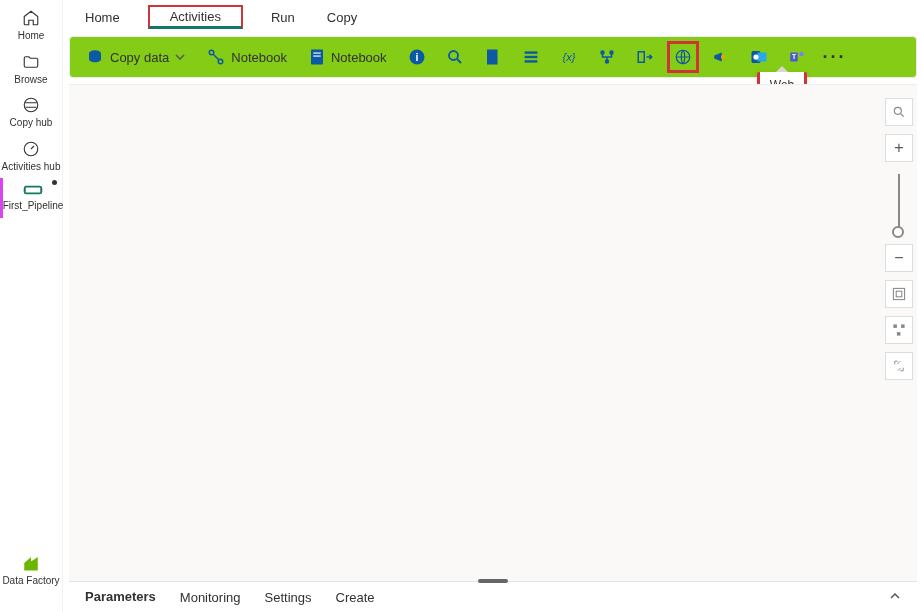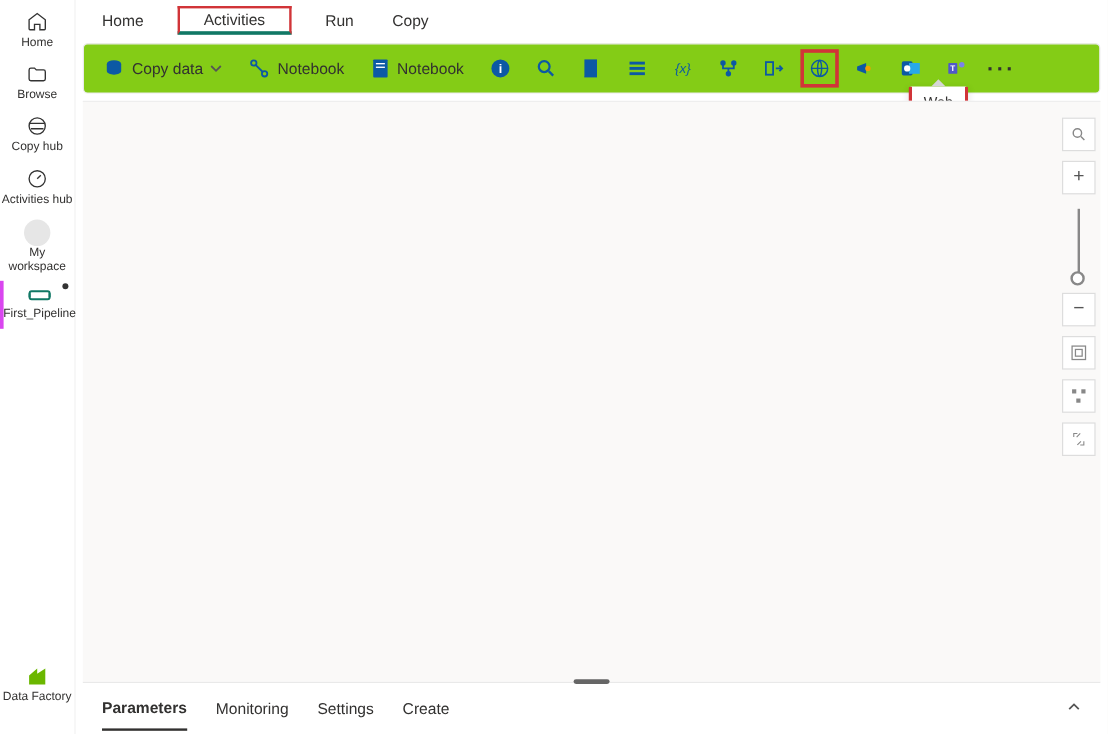--- a/index.html
+++ b/index.html
@@ -32,21 +32,21 @@
 .tooltip::before { content: ""; position: absolute; top: -6px; left: 50%; transform: translateX(-50%); border-left: 6px solid transparent; border-right: 6px solid transparent; border-bottom: 6px solid #d6d6d6; }
 
 .canvas { flex: 1; background: #faf9f8; margin: 6px 6px 0 6px; border-top: 1px solid #eee; position: relative; }
 .canvas-handle { position: absolute; bottom: -2px; left: 50%; transform: translateX(-50%); width: 30px; height: 4px; background: #666; border-radius: 2px; }
 
 .right-tools { position: absolute; top: 98px; right: 10px; display: flex; flex-direction: column; gap: 8px; align-items: center; }
 .rt-btn { width: 28px; height: 28px; border: 1px solid #ddd; background: #fff; display: flex; align-items: center; justify-content: center; font-size: 16px; color: #555; cursor: pointer; }
 .zoom-track { width: 2px; height: 58px; background: #888; position: relative; margin: 4px 0; }
 .zoom-thumb { width: 12px; height: 12px; border: 2px solid #888; border-radius: 50%; background: #fff; position: absolute; left: -6px; bottom: -6px; }
 
-.bottom-panel { height: 44px; border-top: 1px solid #e4e4e4; margin: 0 6px; display: flex; align-items: center; padding: 0 16px; gap: 24px; font-size: 13px; }
+.bottom-panel { height: 31px; border-top: 1px solid #e4e4e4; margin: 0 6px; display: flex; align-items: center; padding: 0 16px; gap: 24px; font-size: 13px; }
 .bp-tab { padding: 10px 0; cursor: pointer; }
 .bp-tab.active { border-bottom: 2px solid #323130; font-weight: 600; }
 .bp-chevron { margin-left: auto; font-size: 12px; color: #555; cursor: pointer; }
 </style>
 </head>
 <body>
 
 <div class="left-rail">
   <div class="rail-item">
     <svg width="18" height="18" viewBox="0 0 24 24" fill="none" stroke="#333" stroke-width="1.5">
@@ -66,24 +66,20 @@
         <path d="M4 9h16M5 15h14"></path>
       </svg>
     <span>Copy hub</span>
   </div>
   <div class="rail-item">
     <svg width="18" height="18" viewBox="0 0 24 24" fill="none" stroke="#333" stroke-width="1.5">
         <circle cx="12" cy="12" r="9"></circle>
         <path d="M12 12l4-4"></path>
       </svg>
     <span>Activities hub</span>
-  </div>
-  <div class="rail-item">
-    <div class="avatar"></div>
-    <span>My workspace</span>
   </div>
   <div class="rail-wrap">
     <div class="dot"></div>
     <div class="rail-item active">
       <svg width="20" height="14" viewBox="0 0 24 16" fill="none" stroke="#117865" stroke-width="2">
           <rect x="2" y="4" width="20" height="8" rx="2"></rect>
           <path d="M2 6v4M22 6v4"></path>
         </svg>
       <span>First_Pipeline</span>
     </div>

